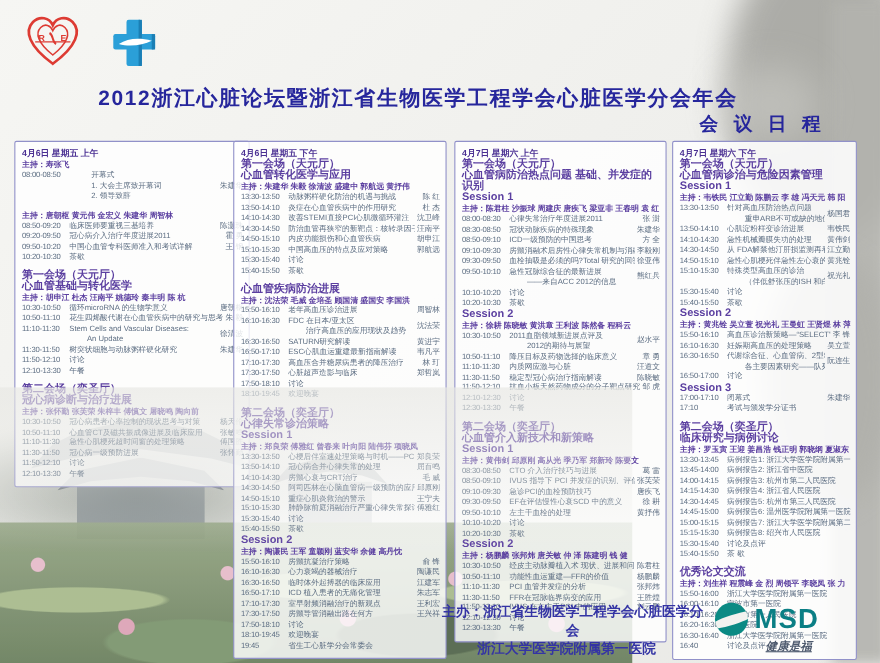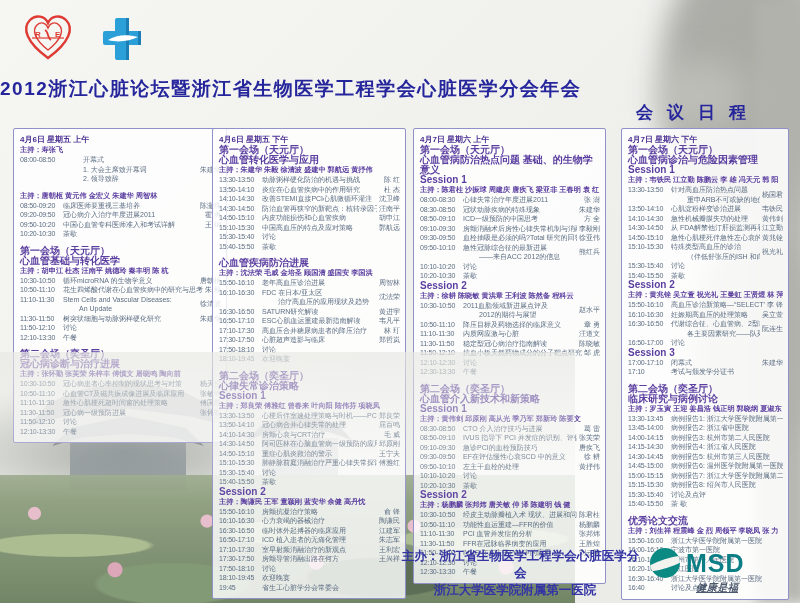--- a/index.html
+++ b/index.html
@@ -38,31 +38,31 @@
       radial-gradient(circle at 88% 72%,#dda4b8 0 7px,rgba(0,0,0,0) 8px),
       radial-gradient(ellipse at 12% 55%,#a9bb8e 0 11%,rgba(0,0,0,0) 12%),
       radial-gradient(ellipse at 30% 85%,#7d9670 0 13%,rgba(0,0,0,0) 14%),
       radial-gradient(ellipse at 48% 45%,#a9bb8e 0 11%,rgba(0,0,0,0) 12%),
       radial-gradient(ellipse at 66% 80%,#55684e 0 13%,rgba(0,0,0,0) 14%),
       radial-gradient(ellipse at 84% 50%,#a9bb8e 0 12%,rgba(0,0,0,0) 13%),
       linear-gradient(#95a585,#6c8160);}
   
   .logo-heart{position:absolute;left:20px;top:12px;width:56px;height:50px;}
   .logo-cross{position:absolute;left:102px;top:16px;width:42px;height:46px;}
-  .title1{position:absolute;left:0;top:76px;width:760px;text-align:left;font-size:19px;font-weight:bold;
+  .title1{position:absolute;left:0;top:76px;width:760px;text-align:center;font-size:19px;font-weight:bold;
           color:#26269c;letter-spacing:1.5px;}
   .title2{position:absolute;left:0;top:101px;width:760px;text-align:right;font-size:17px;font-weight:bold;
           color:#26269c;letter-spacing:14px;}
   
   .col{position:absolute;top:128px;box-sizing:border-box;border:1px solid #9191c9;border-radius:2px;
        background:rgba(255,255,255,.82);padding:5px 5px 6px 6px;z-index:3;}
   #col1{left:13px;width:214px;}
   #col2{left:212px;width:194px;}
   #col3{left:413px;width:193px;}
-  #col4{left:611px;width:168px;background:rgba(255,255,255,.88);margin-left:10px;}
+  #col4{left:611px;width:168px;background:rgba(255,255,255,.88);}
   .r-date{font-weight:bold;color:#4a2f92;font-size:8px;line-height:11px;}
   .r-hall{font-weight:bold;color:#4a2f92;font-size:8px;line-height:11px;}
   .r-venue,.r-topic,.r-session{font-weight:bold;color:#5b3fa0;font-size:10px;line-height:10px;}
   .r-chair{font-weight:bold;color:#5b3fa0;font-size:7.2px;line-height:10px;white-space:nowrap;overflow:hidden;}
   .r-gap{height:7px;}
   .r-item{display:flex;align-items:flex-start;font-size:7px;line-height:9.5px;color:#5c6d82;}
   .it-time{width:43px;flex:none;letter-spacing:-.2px;}
   .it-text{flex:1;min-width:0;white-space:nowrap;overflow:hidden;}
   .it-text .l2{display:block;padding-left:16px;white-space:nowrap;}
   .it-sp{flex:none;margin-left:2px;white-space:nowrap;align-self:center;}
@@ -391,21 +391,21 @@
       <span class="it-text">欢迎晚宴</span>
     </div>
     <div class="r-item">
       <span class="it-time">19:45</span>
       <span class="it-text">省生工心脏学分会常委会</span>
     </div>
   </div>
 <div id="col3" class="col">
     <div class="r-date">4月7日 星期六 上午</div>
     <div class="r-venue">第一会场（天元厅）</div>
-    <div class="r-topic">心血管病防治热点问题 基础、的生物学意义</div>
+    <div class="r-topic">心血管病防治热点问题 基础、并发症的识别</div>
     <div class="r-session">Session 1</div>
     <div class="r-chair">主持：陈君柱 沙振球 周建庆 唐疾飞 梁亚非 王春明 袁 红</div>
     <div class="r-item">
       <span class="it-time">08:00-08:30</span>
       <span class="it-text">心律失常治疗年度进展2011</span>
       <span class="it-sp">张 澍</span>
     </div>
     <div class="r-item">
       <span class="it-time">08:30-08:50</span>
       <span class="it-text">冠状动脉疾病的特殊现象</span>

